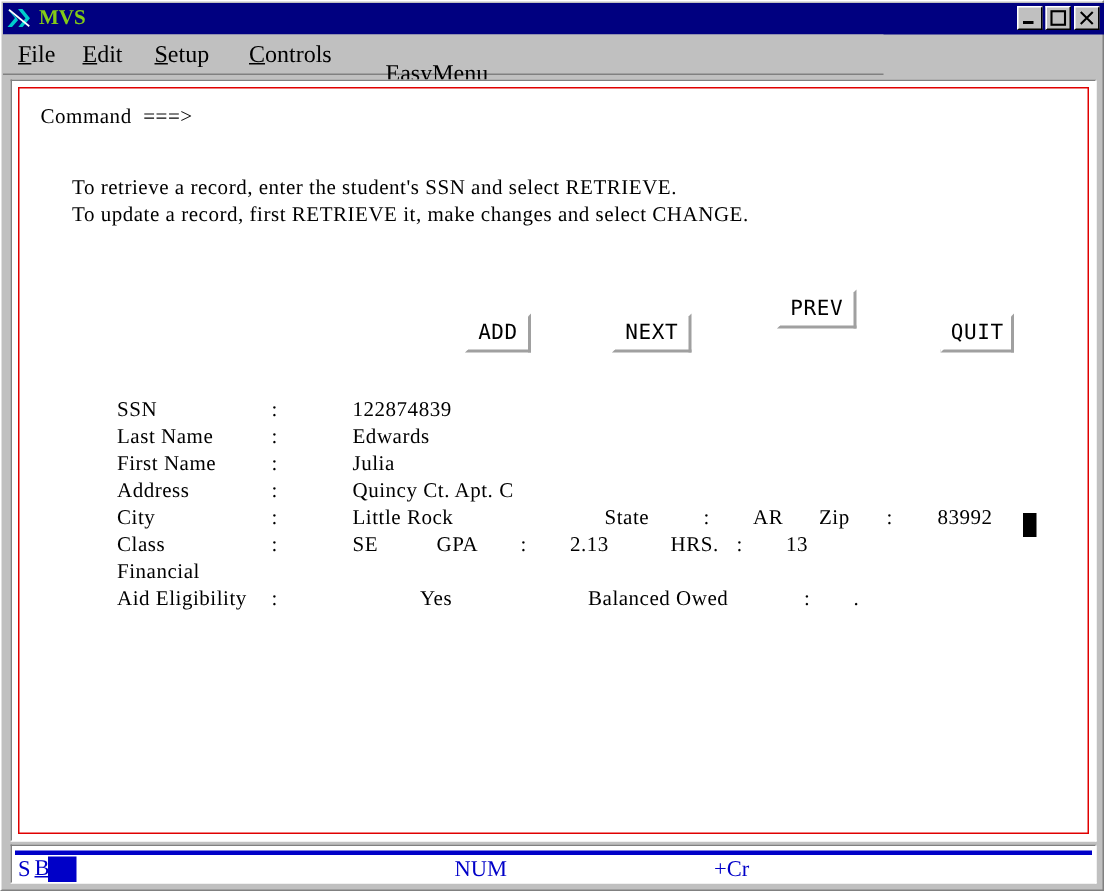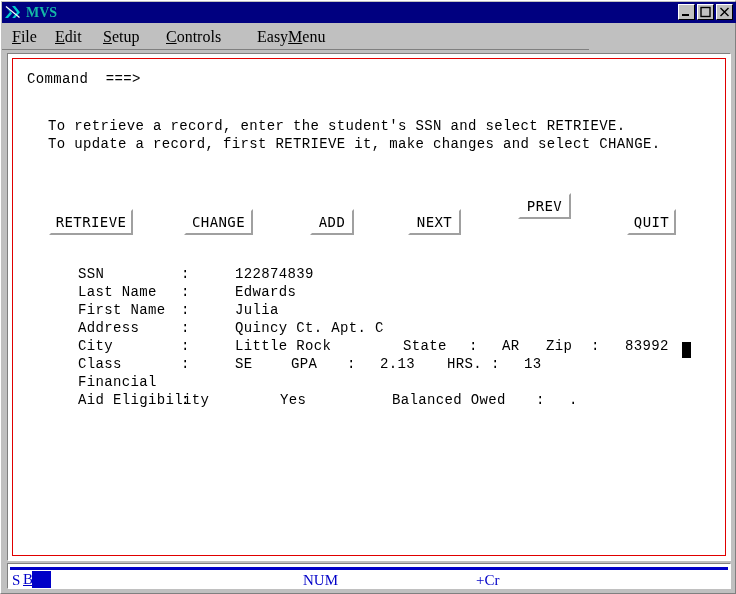--- a/index.html
+++ b/index.html
@@ -40,21 +40,21 @@
   }
   #app-icon {
     width: 20px;
     height: 19px;
     margin-left: 1px;
     margin-right: 3px;
     flex: 0 0 auto;
     display: block;
   }
   #title-text {
-    color: #14b8a6;
+    color: #84cc16;
     font-family: "Liberation Serif", serif;
     font-weight: bold;
     font-size: 14px;
     line-height: 15px;
     letter-spacing: 0px;
     white-space: nowrap;
   }
   #titlebar-buttons {
     position: absolute;
     right: 3px;
@@ -136,21 +136,21 @@
     width: 712px;
     height: 496px;
     overflow: hidden;
     font-family: "DejaVu Sans Mono", "Liberation Mono", monospace;
     font-size: 14px;
     color: #000000;
   }
   .tline {
     position: absolute;
     white-space: pre;
-    font-family: Liberation Mono, monospace;
+    font-family: Liberation Serif, serif;
     font-size: 14px;
     line-height: 16px;
     letter-spacing: 0.35px;
     color: #000000;
   }
   #cursor-block {
     position: absolute;
     width: 9px;
     height: 16px;
     background: #000000;
@@ -246,36 +246,34 @@
         </svg>
       </button>
     </div>
   </div>
 
   <div id="menubar">
     <div class="menu-item" style="left:10px;"><span class="mn">F</span><span>ile</span></div>
     <div class="menu-item" style="left:53px;"><span class="mn">E</span><span>dit</span></div>
     <div class="menu-item" style="left:101px;"><span class="mn">S</span><span>etup</span></div>
     <div class="menu-item" style="left:164px;"><span class="mn">C</span><span>ontrols</span></div>
-    <div class="menu-item" style="left:255px;"><span>Easy</span><span class="mn">M</span><span>enu</span></div>
+    <div class="menu-item" style="left:255px;margin-top:13px;"><span>Easy</span><span class="mn">M</span><span>enu</span></div>
     <div class="menu-item" style="left:716px;margin-left:32px;"><span class="mn">H</span><span>elp</span></div>
   </div>
 
   <div id="term-frame"></div>
   <div id="term-red"></div>
 
   <div id="screen">
 
     <div class="tline" style="left:14px; top:12px;">Command  ===&gt;</div>
 
     <div class="tline" style="left:35px; top:59px;">To retrieve a record, enter the student's SSN and select RETRIEVE.</div>
     <div class="tline" style="left:35px; top:77px;">To update a record, first RETRIEVE it, make changes and select CHANGE.</div>
 
-    <button class="act-btn" style="left:36px;  top:150px; width:84px;">RETRIEVE</button>
-    <button class="act-btn" style="left:171px; top:150px; width:69px;">CHANGE</button>
     <button class="act-btn" style="left:297px; top:150px; width:44px;">ADD</button>
     <button class="act-btn" style="left:395px; top:150px; width:53px;">NEXT</button>
     <button class="act-btn" style="left:505px; top:134px; width:53px;">PREV</button>
     <button class="act-btn" style="left:614px; top:150px; width:49px;">QUIT</button>
 
     <div class="tline" style="left:65px; top:207px;">SSN</div>
     <div class="tline" style="left:65px; top:225px;">Last Name</div>
     <div class="tline" style="left:65px; top:243px;">First Name</div>
     <div class="tline" style="left:65px; top:261px;">Address</div>
     <div class="tline" style="left:65px; top:279px;">City</div>

